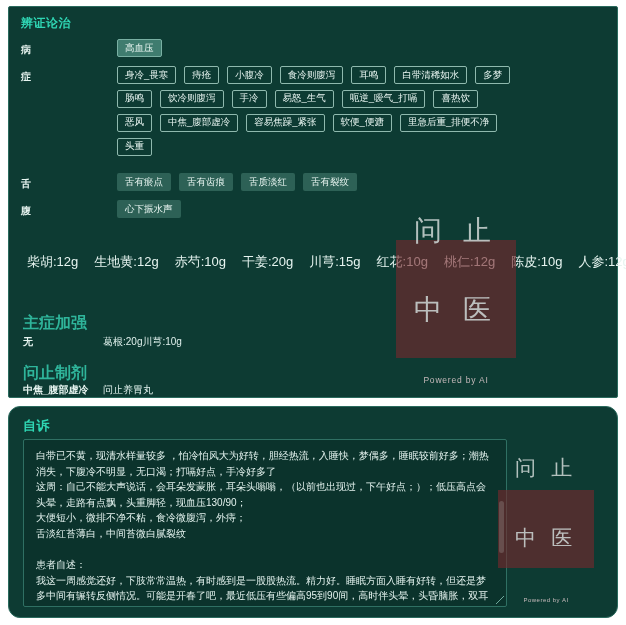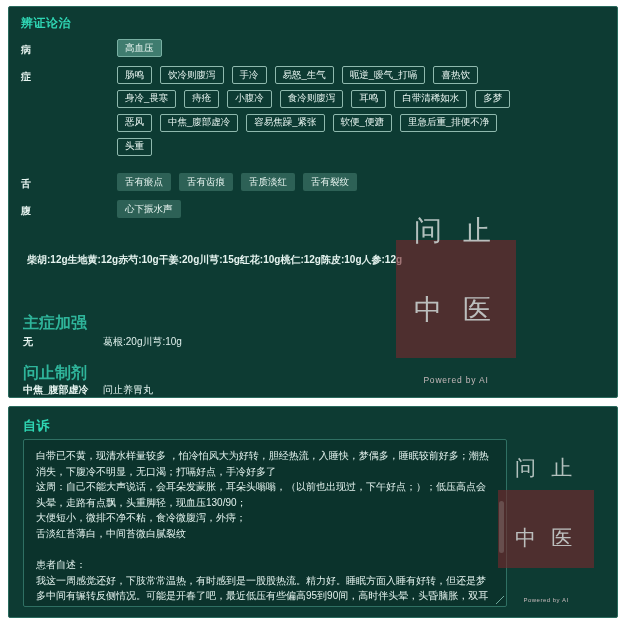--- a/index.html
+++ b/index.html
@@ -28,21 +28,21 @@
     top: 6px;
     width: 610px;
     height: 392px;
     border-radius: 2px;
   }
   #panel-complaint {
     left: 8px;
     top: 406px;
     width: 610px;
     height: 212px;
-    border-radius: 2px;
+    border-radius: 12px;
   }
 
   
   .section-title {
     color: #2fd6b4;
     font-size: 12px;
     font-weight: bold;
     letter-spacing: 0.5px;
   }
   #diagnosis-title {
@@ -102,25 +102,24 @@
     color: #eaf7f3;
   }
 
   
   .herb-row {
     position: absolute;
     left: 18px;
     right: 8px;
     display: flex;
     flex-wrap: nowrap;
-    gap: 0;
+    gap: 16px;
     color: #e6f4f0;
-    font-size: 10px;
+    font-size: 13px;
     white-space: nowrap;
-    font-weight: bold;
   }
   .herb { white-space: nowrap; }
 
   
   .sub-title {
     position: absolute;
     left: 14px;
     color: #2fb59b;
     font-size: 16px;
     font-weight: bold;
@@ -259,35 +258,35 @@
     <div class="rowlabel" style="top:36px;">病</div>
     <div class="chip-area" style="top:32px;">
       <div class="chip-line">
         <span class="chip solid">高血压</span>
       </div>
     </div>
 
     <div class="rowlabel" style="top:63px;">症</div>
     <div class="chip-area" style="top:59px;">
       <div class="chip-line">
-        <span class="chip">肠鸣</span>
-        <span class="chip">饮冷则腹泻</span>
-        <span class="chip">手冷</span>
-        <span class="chip">易怒_生气</span>
-        <span class="chip">呃逆_嗳气_打嗝</span>
-        <span class="chip">喜热饮</span>
-      </div>
-      <div class="chip-line">
         <span class="chip">身冷_畏寒</span>
         <span class="chip">痔疮</span>
         <span class="chip">小腹冷</span>
         <span class="chip">食冷则腹泻</span>
         <span class="chip">耳鸣</span>
         <span class="chip">白带清稀如水</span>
         <span class="chip">多梦</span>
+      </div>
+      <div class="chip-line">
+        <span class="chip">肠鸣</span>
+        <span class="chip">饮冷则腹泻</span>
+        <span class="chip">手冷</span>
+        <span class="chip">易怒_生气</span>
+        <span class="chip">呃逆_嗳气_打嗝</span>
+        <span class="chip">喜热饮</span>
       </div>
       <div class="chip-line">
         <span class="chip">恶风</span>
         <span class="chip">中焦_腹部虚冷</span>
         <span class="chip">容易焦躁_紧张</span>
         <span class="chip">软便_便溏</span>
         <span class="chip">里急后重_排便不净</span>
       </div>
       <div class="chip-line">
         <span class="chip">头重</span>

